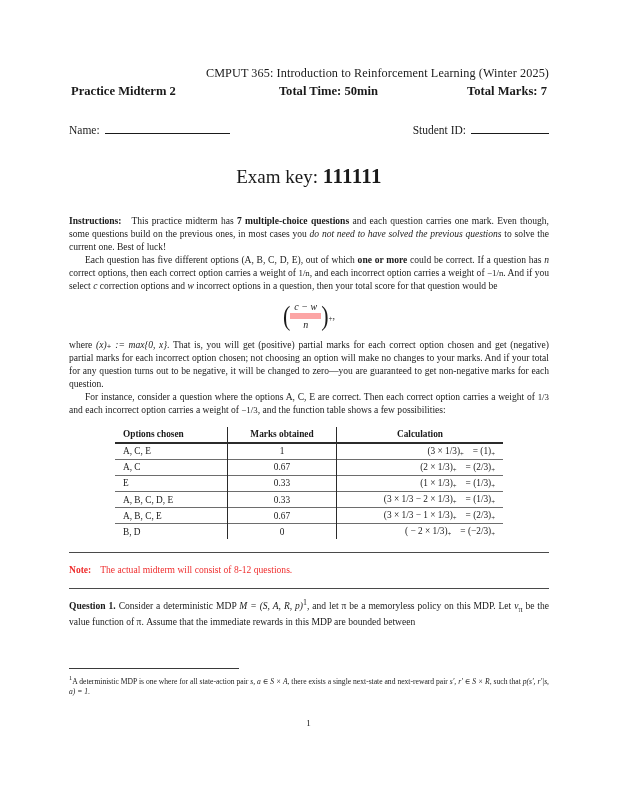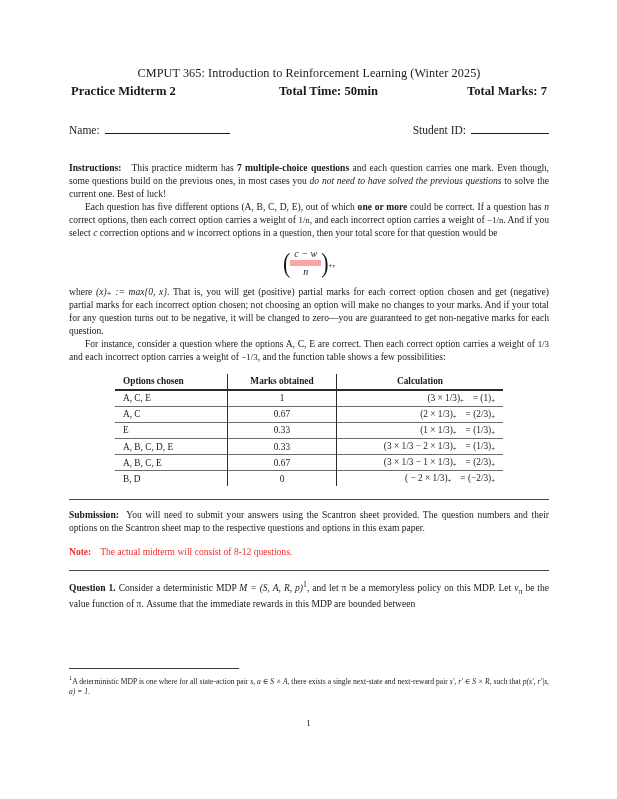--- a/index.html
+++ b/index.html
@@ -23,21 +23,21 @@
   }
   .content {
     position: absolute;
     left: 69px;
     top: 66px;
     width: 480px;
   }
 
   
   .course-line {
-    text-align: center;
+    text-align: right;
     font-size: 12.2px;
     letter-spacing: .1px;
     margin: 0 0 3px 0;
   }
   .titlebar {
     display: flex;
     justify-content: space-between;
     align-items: baseline;
     font-weight: bold;
     font-size: 12.6px;
@@ -198,20 +198,24 @@
       <span>Practice Midterm 2</span>
       <span class="mid">Total Time: 50min</span>
       <span>Total Marks: 7</span>
     </div>
 
     <div class="idrow">
       <span><span class="fieldlabel">Name:</span><span class="rule-line rule-name"></span></span>
       <span><span class="fieldlabel">Student ID:</span><span class="rule-line rule-sid"></span></span>
     </div>
 
+    <div class="examkey">
+      <span>Exam key:</span>
+      <span class="keynum">111111</span>
+    </div>
 
     <div class="sec-instructions">
       <p class="para"><span class="head-term">Instructions:</span>&nbsp;&nbsp;&nbsp;<span>This practice midterm has </span><span class="b">7 multiple-choice questions</span><span> and each question carries one mark. Even though, some questions build on the previous ones, in most cases you </span><span class="i">do not need to have solved the previous questions</span><span> to solve the current one. Best of luck!</span></p>
 
       <p class="para indent"><span>Each question has five different options (A, B, C, D, E), out of which </span><span class="b">one or more</span><span> could be correct. If a question has </span><span class="math">n</span><span> correct options, then each correct option carries a weight of </span><span class="nicefrac">1/n</span><span>, and each incorrect option carries a weight of </span><span class="nicefrac">−1/n</span><span>. And if you select </span><span class="math">c</span><span> correction options and </span><span class="math">w</span><span> incorrect options in a question, then your total score for that question would be</span></p>
 
       <div class="display">
         <span class="paren-big">(</span><span class="frac"><span class="num math">c − w</span><span class="den math">n</span></span><span class="paren-big">)</span><sub class="plus">+</sub><span>,</span>
       </div>
 
@@ -259,21 +263,20 @@
             <td class="c1">B, D</td>
             <td class="c2">0</td>
             <td class="c3"><span class="cal">( − 2 × 1/3)</span><sub class="plus">+</sub><span class="calc-eq">= (−2/3)</span><sub class="plus">+</sub></td>
           </tr>
         </tbody>
       </table>
     </div>
 
     <hr class="sep">
 
-    <p class="para"><span class="head-term">Submission:</span>&nbsp;&nbsp;<span>You will need to submit your answers using the Scantron sheet provided. The question numbers and their options on the Scantron sheet map to the respective questions and options in this exam paper.</span></p>
 
     <p class="note"><span class="note-label">Note:</span><span class="note-text">The actual midterm will consist of 8-12 questions.</span></p>
 
     <hr class="sep">
 
     <p class="para"><span class="qhead">Question 1.</span>&nbsp;<span>Consider a deterministic MDP </span><span class="math">M = (S, A, R, p)</span><sup>1</sup><span>, and let </span><span class="math mathup">π</span><span> be a memoryless policy on this MDP. Let </span><span class="math">v</span><sub>π</sub><span> be the value function of </span><span class="math mathup">π</span><span>. Assume that the immediate rewards in this MDP are bounded between</span></p>
 
 
   </div>
 

